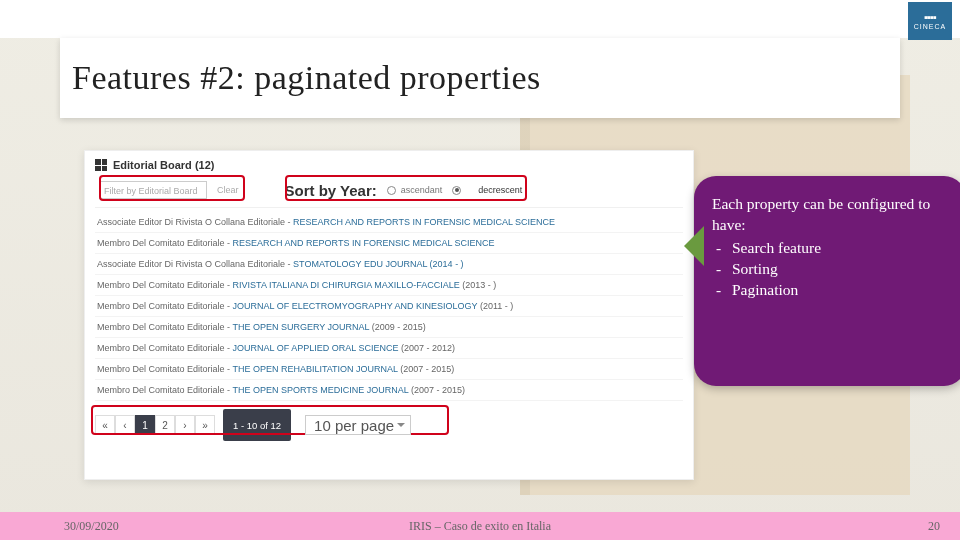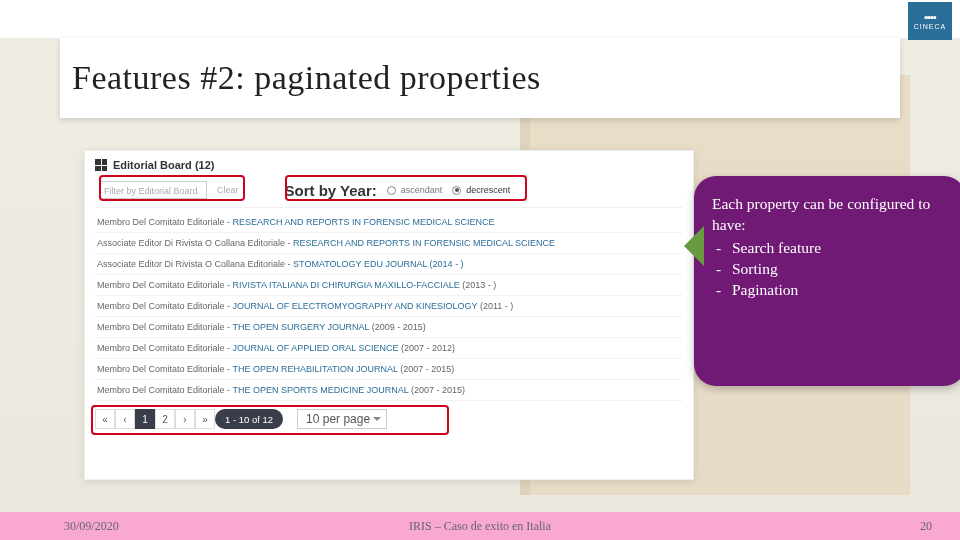--- a/index.html
+++ b/index.html
@@ -25,33 +25,33 @@
   .hl-red { position:absolute; border:2.5px solid #d0021b; border-radius:4px; pointer-events:none; }
   .hl1 { left:4px; top:-2px; width:146px; height:26px; }
   .hl2 { left:190px; top:-2px; width:242px; height:26px; }
   .rowlist { display:flex; flex-direction:column; }
   .row { padding:5px 2px; border-bottom:1px solid #f3f3f3; color:#666; font-size:9px; white-space:nowrap; overflow:hidden; text-overflow:ellipsis; }
   .row .lnk { color:#2b6d99; }
   .pager-area { position:relative; margin-top:8px; }
   .pager { display:flex; align-items:center; gap:0; }
   .pgbtn { min-width:20px; height:20px; border:1px solid #ddd; display:flex; align-items:center; justify-content:center; font-size:10px; color:#555; background:#fff; }
   .pgbtn.active { background:#3a3e4a; color:#fff; border-color:#3a3e4a; }
-  .pg-range { margin-left:0; padding:0 10px; height:20px; background:#3a3e4a; color:#fff; border-radius:10px; display:flex; align-items:center; font-size:9.5px; }
-  .perpage { margin-left:14px; height:20px; border:1px solid #ccc; background:#fff; display:flex; align-items:center; padding:0 16px 0 8px; font-size:12px; color:#555; position:relative; }
+  .pg-range { margin-left:8px; padding:0 10px; height:32px; background:#3a3e4a; color:#fff; border-radius:2px; display:flex; align-items:center; font-size:9.5px; }
+  .perpage { margin-left:14px; height:20px; border:1px solid #ccc; background:#fff; display:flex; align-items:center; padding:0 16px 0 8px; font-size:15px; color:#555; position:relative; }
   .perpage::after { content:""; position:absolute; right:5px; top:7px; border:4px solid transparent; border-top-color:#888; }
   .hl3 { left:-4px; top:-4px; width:358px; height:30px; }
   .callout { position:absolute; left:694px; top:176px; width:272px; height:210px; background:#701a75; border-radius:22px; box-shadow:0 3px 8px rgba(0,0,0,.25); color:#fff; padding:18px 18px; font-family: Georgia, "Times New Roman", serif; font-size:15.5px; line-height:1.35; }
   .callout::before { content:""; position:absolute; left:-30px; top:50px; border:20px solid transparent; border-right-color:#6a9a3f; }
   .callout ul { list-style:none; margin-top:2px; }
   .callout li { padding-left:20px; position:relative; }
   .callout li::before { content:"-"; position:absolute; left:4px; }
   .footer { position:absolute; left:0; right:0; bottom:0; height:28px; background:#f9a8d4; display:flex; align-items:center; color:#666; font-size:12px; font-family: Georgia,"Times New Roman",serif; }
   .footer .date { position:absolute; left:64px; }
   .footer .mid { position:absolute; left:50%; transform:translateX(-50%); }
-  .footer .num { position:absolute; right:28px; }
+  .footer .num { position:absolute; right:20px; }
 </style>
 </head>
 <body>
 <div class="stage">
 <div class="bg-photo"></div>
 <div class="topbar"></div>
 <div class="logo">
   <div class="dots">▪▪▪▪</div>
   <div>CINECA</div>
 </div>
@@ -74,28 +74,28 @@
     <div class="hl-red hl1"></div>
     <div class="hl-red hl2"></div>
     <div class="filter-input">Filter by Editorial Board</div>
     <div class="clear">Clear</div>
     <div style="width:18px"></div>
     <div class="sortlabel">Sort by Year:</div>
     <label style="display:flex;align-items:center;gap:2px;color:#777;font-size:9px;">
           <span class="radio"></span>
           <span>ascendant</span>
         </label>
-    <label style="display:flex;align-items:center;gap:2px;color:#333;font-size:9px;">
+    <label style="display:flex;align-items:center;gap:14px;color:#333;font-size:9px;">
           <span class="radio sel"></span>
           <span>decrescent</span>
         </label>
   </div>
   <div class="rowlist">
+    <div class="row"><span>Associate Editor Di Rivista O Collana Editoriale</span> - <span class="lnk">RESEARCH AND REPORTS IN FORENSIC MEDICAL SCIENCE</span></div>
     <div class="row"><span>Membro Del Comitato Editoriale</span> - <span class="lnk">RESEARCH AND REPORTS IN FORENSIC MEDICAL SCIENCE</span></div>
-    <div class="row"><span>Associate Editor Di Rivista O Collana Editoriale</span> - <span class="lnk">RESEARCH AND REPORTS IN FORENSIC MEDICAL SCIENCE</span></div>
     <div class="row"><span>Associate Editor Di Rivista O Collana Editoriale</span> - <span class="lnk">STOMATOLOGY EDU JOURNAL (2014 - )</span></div>
     <div class="row"><span>Membro Del Comitato Editoriale</span> - <span class="lnk">RIVISTA ITALIANA DI CHIRURGIA MAXILLO-FACCIALE</span> <span>(2013 - )</span></div>
     <div class="row"><span>Membro Del Comitato Editoriale</span> - <span class="lnk">JOURNAL OF ELECTROMYOGRAPHY AND KINESIOLOGY</span> <span>(2011 - )</span></div>
     <div class="row"><span>Membro Del Comitato Editoriale</span> - <span class="lnk">THE OPEN SURGERY JOURNAL</span> <span>(2009 - 2015)</span></div>
     <div class="row"><span>Membro Del Comitato Editoriale</span> - <span class="lnk">JOURNAL OF APPLIED ORAL SCIENCE</span> <span>(2007 - 2012)</span></div>
     <div class="row"><span>Membro Del Comitato Editoriale</span> - <span class="lnk">THE OPEN REHABILITATION JOURNAL</span> <span>(2007 - 2015)</span></div>
     <div class="row"><span>Membro Del Comitato Editoriale</span> - <span class="lnk">THE OPEN SPORTS MEDICINE JOURNAL</span> <span>(2007 - 2015)</span></div>
   </div>
   <div class="pager-area">
     <div class="hl-red hl3"></div>

